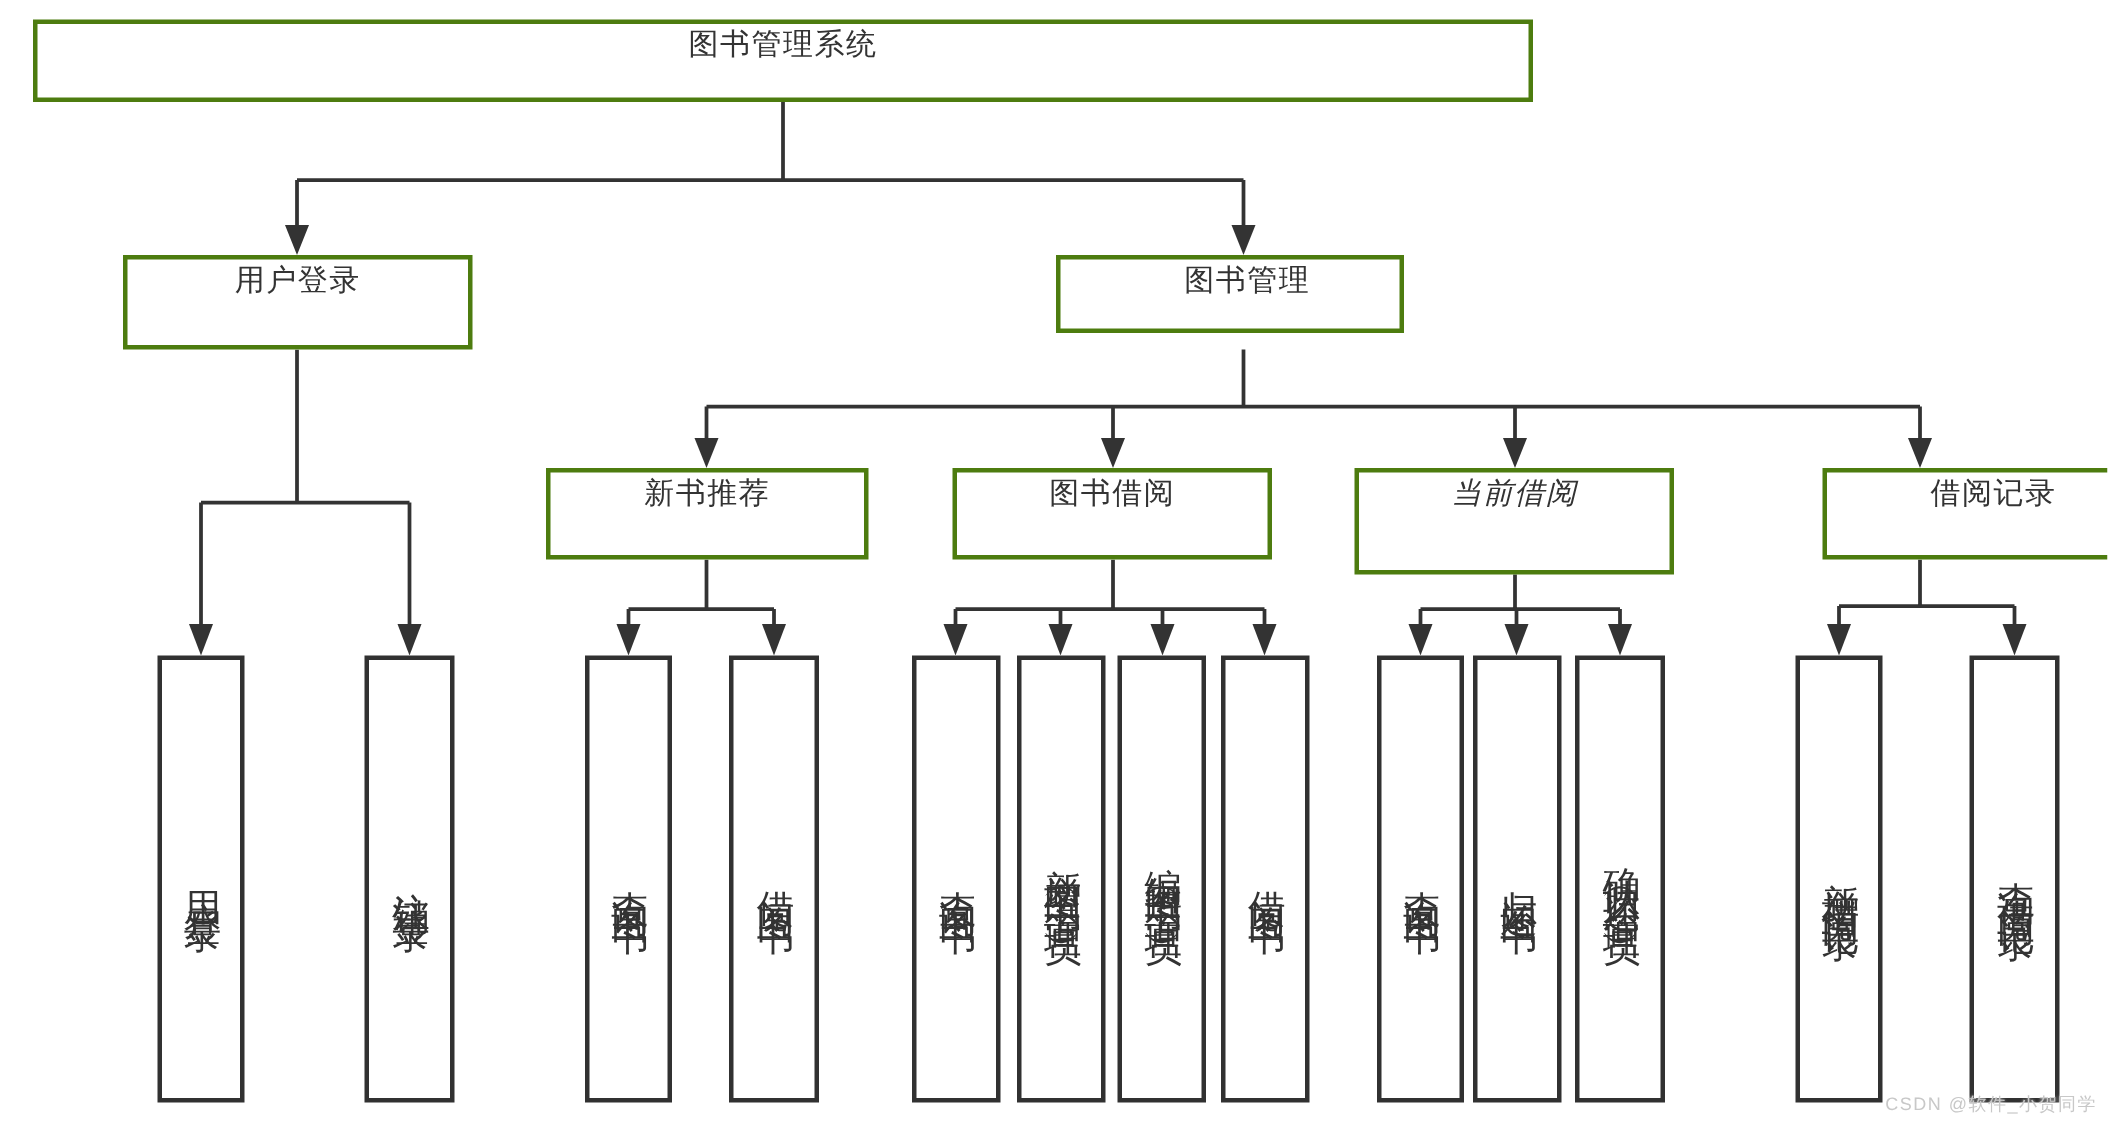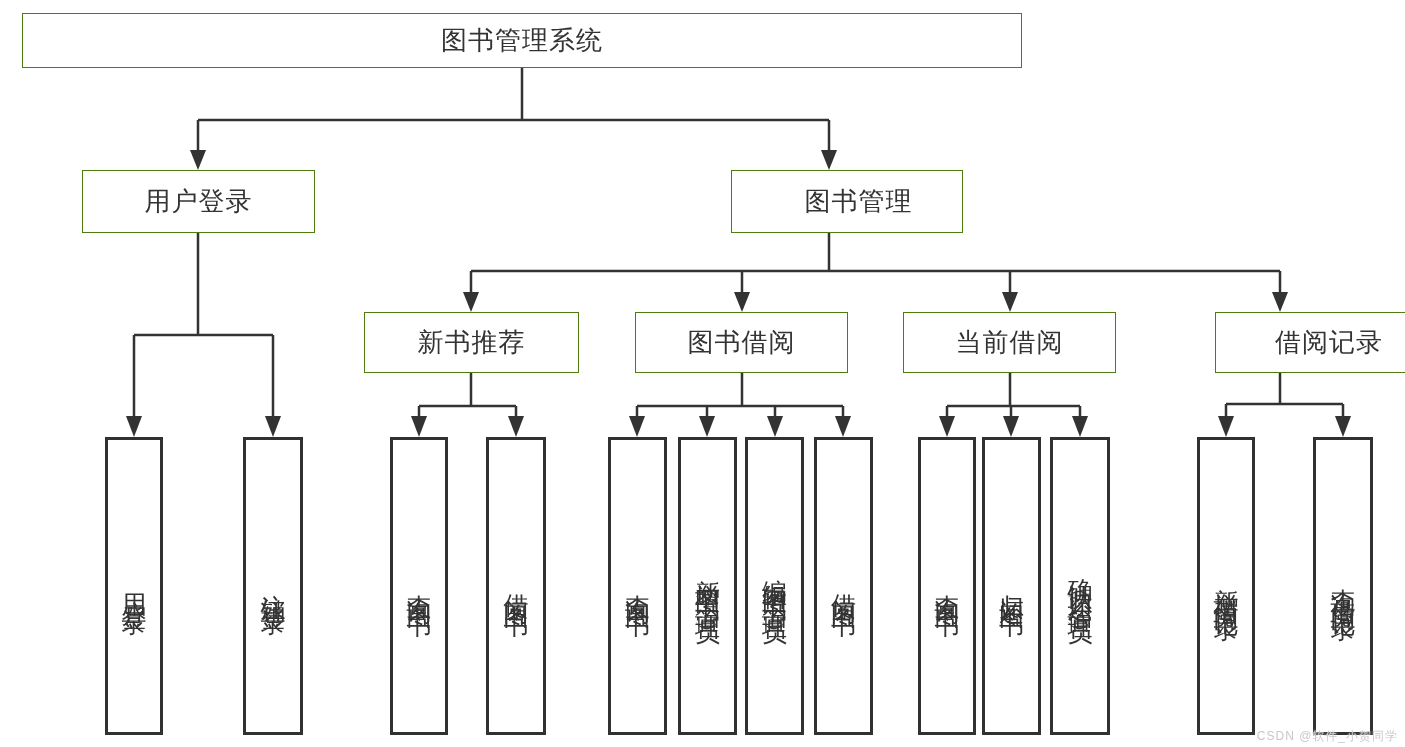--- a/index.html
+++ b/index.html
@@ -12,27 +12,26 @@
     overflow: hidden;
   }
   .connectors {
     position: absolute;
     left: 0; top: 0;
     width: 1405px; height: 747px;
   }
   .node {
     position: absolute;
     box-sizing: border-box;
-    border: 1px solid #4d7c0f;
+    border: 3px solid #4d7c0f;
     background: #ffffff;
     display: flex;
-    align-items: center;
     justify-content: center;
     color: #333333;
-    font-size: 26px;
+    font-size: 20px;
     letter-spacing: 1px;
     z-index: 2;
   }
   .leaf {
     position: absolute;
     box-sizing: border-box;
     border: 3px solid #313131;
     background: #ffffff;
     display: flex;
     align-items: center;
@@ -107,31 +106,31 @@
     </g>
   </svg>
 
   <div class="node" style="left:22px; top:13px; width:1000px; height:55px;">
     <span>图书管理系统</span>
   </div>
 
   <div class="node" style="left:82px; top:170px; width:233px; height:63px;">
     <span>用户登录</span>
   </div>
-  <div class="node" style="left:731px; top:170px; width:232px; height:63px;padding-left:23px;">
+  <div class="node" style="left:704px; top:170px; width:232px; height:52px;padding-left:23px;">
     <span>图书管理</span>
   </div>
 
   <div class="node" style="left:635px; top:312px; width:213px; height:61px;">
     <span>图书借阅</span>
   </div>
   <div class="node" style="left:364px; top:312px; width:215px; height:61px;">
     <span>新书推荐</span>
   </div>
-  <div class="node" style="left:903px; top:312px; width:213px; height:61px;">
+  <div class="node" style="left:903px; top:312px; width:213px; height:71px;font-style:italic;">
     <span>当前借阅</span>
   </div>
   <div class="node" style="left:1215px; top:312px; width:228px; height:61px;">
     <span>借阅记录</span>
   </div>
 
   <div class="leaf" style="left:105px; width:58px;">
     <span class="vtext">用户登录</span>
   </div>
   <div class="leaf" style="left:243px; width:60px;">

